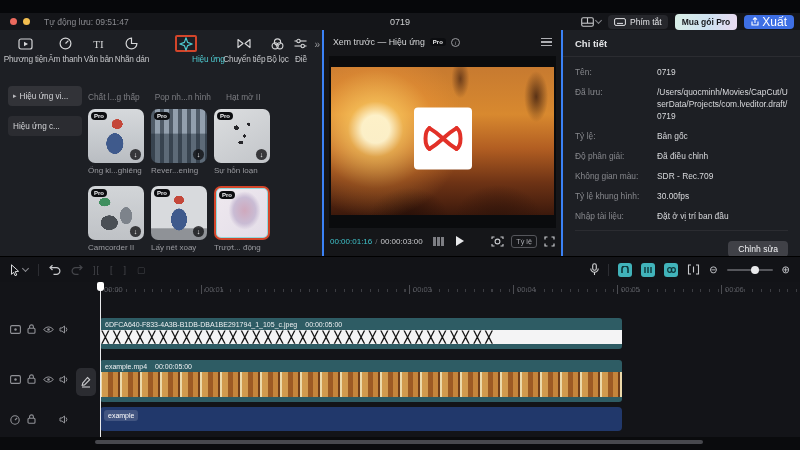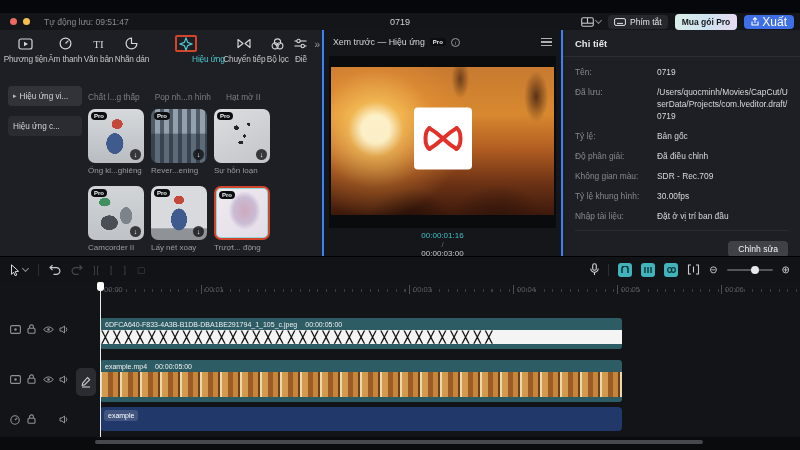--- a/index.html
+++ b/index.html
@@ -86,21 +86,21 @@
   .scene { position:absolute; left:2px; right:2px; top:11px; bottom:13px;
     background:
       radial-gradient(circle at 20% 42%, rgba(255,246,208,.95) 0 7%, rgba(255,206,100,.65) 14%, rgba(255,160,60,.25) 30%, transparent 45%),
       radial-gradient(ellipse 55px 42px at 35% 102%, rgba(40,16,8,.92), transparent 72%),
       radial-gradient(ellipse 62px 50px at 75% 104%, rgba(48,20,10,.88), transparent 72%),
       radial-gradient(ellipse 16px 34px at 92% 20%, rgba(60,30,16,.8), transparent 75%),
       radial-gradient(ellipse 12px 26px at 58% 8%, rgba(70,35,18,.7), transparent 75%),
       linear-gradient(180deg,#c77a30 0%,#d8892f 32%,#b25e22 55%,#6e3315 78%,#3c190c 100%); }
   .cc-logo { position:absolute; left:50%; top:50%; transform:translate(-50%,-54%); width:58px; height:62px;
              background:#fff; border-radius:4px; display:flex; align-items:center; justify-content:center; }
-  .pv-ctrl { position:absolute; left:6px; right:6px; bottom:5px; height:20px; display:flex; align-items:center;flex-direction:column; }
+  .pv-ctrl { position:absolute; left:6px; right:6px; bottom:5px; height:20px; display:flex; align-items:center; }
   .tc-cur { font-size:8px; color:#3fc1c9; }
   .tc-sep { font-size:8px; color:#6a6b70; margin:0 3px; }
   .tc-tot { font-size:8px; color:#c9cacd; }
   .frames-ic { margin-left:10px; display:flex; gap:1px; }
   .frames-ic i { width:3px; height:9px; background:#7d7e83; }
   .play-ic { margin-left:12px; width:0; height:0; border-left:8px solid #e8e9eb;
              border-top:5px solid transparent; border-bottom:5px solid transparent; }
   .pv-right { margin-left:auto; display:flex; align-items:center; gap:7px; }
   .ratio-btn { border:1px solid #55565b; border-radius:3px; font-size:7.3px; color:#a8a9ae; padding:1px 4px; }
 

